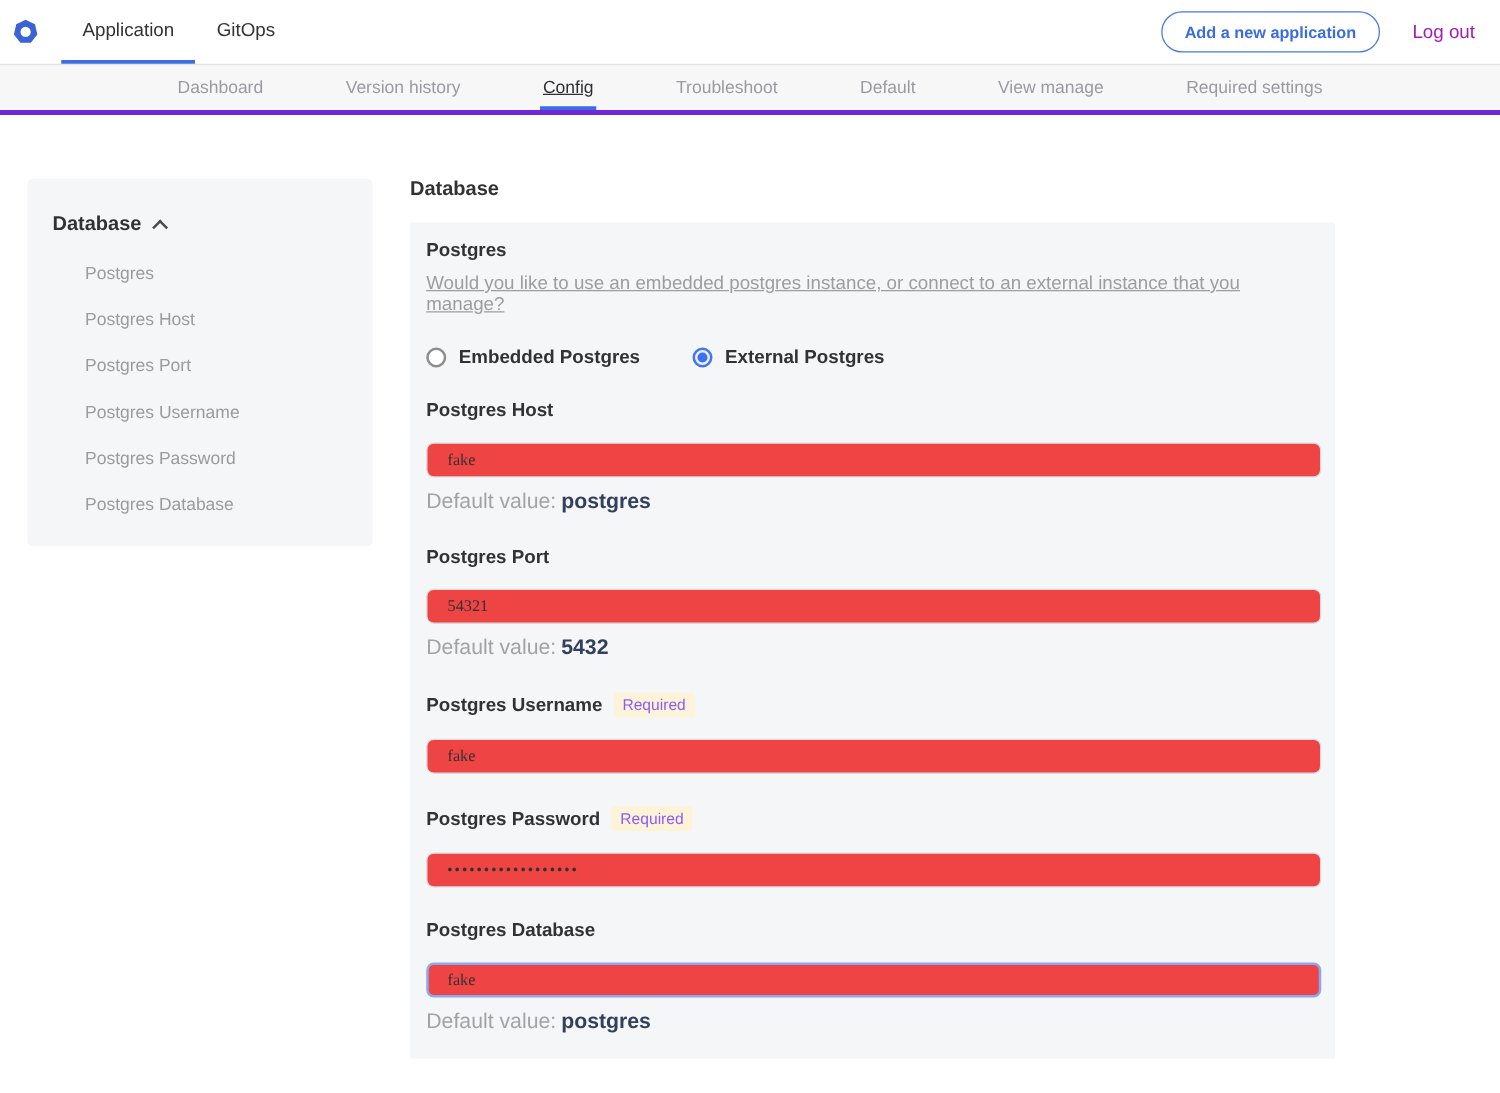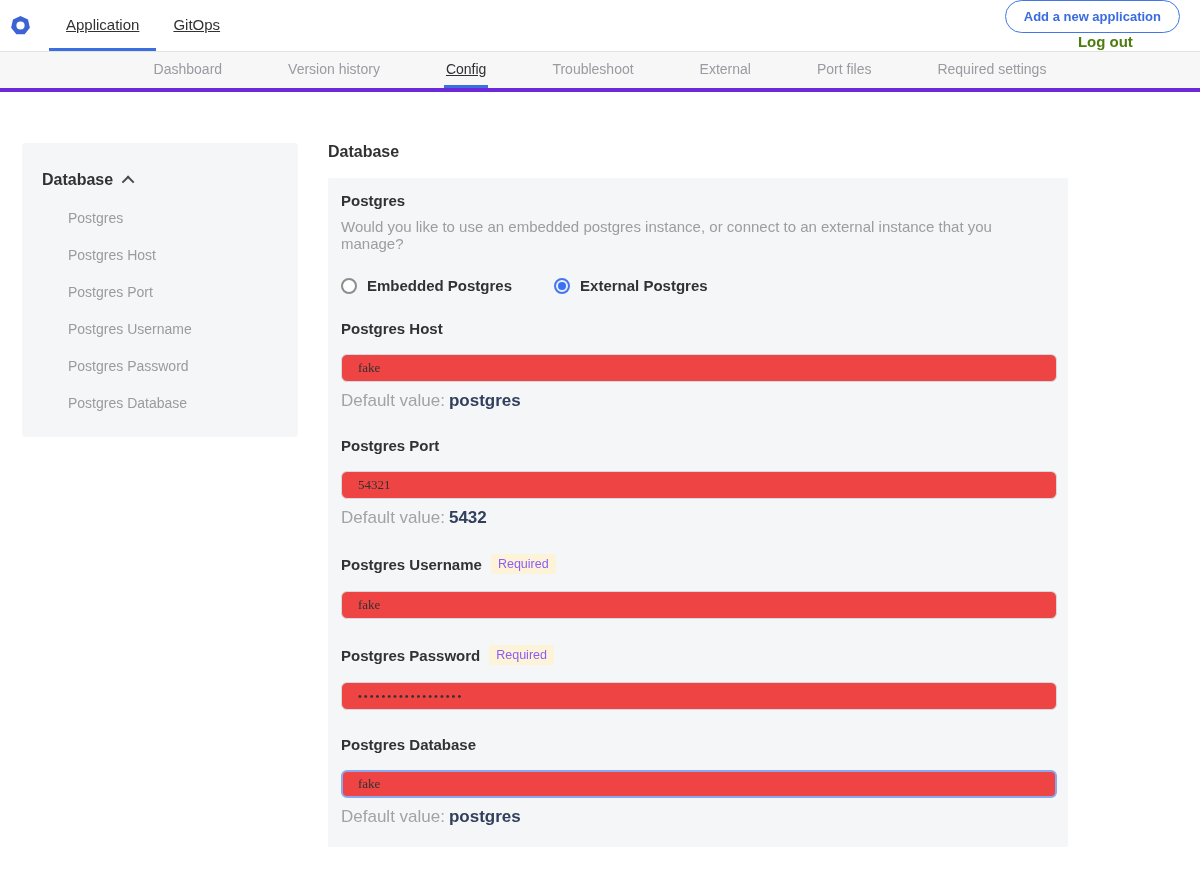--- a/index.html
+++ b/index.html
@@ -2,46 +2,46 @@
 <html><head>
 <meta charset="utf-8">
 <style>
   * { margin: 0; padding: 0; box-sizing: border-box; }
   html, body { width: 1200px; background: #ffffff; font-family: "Liberation Sans", sans-serif; color: #323232; }
   body { height: 874px; overflow: hidden; }
 
   
   .topbar { height: 52px; display: flex; align-items: stretch; border-bottom: 1px solid #e3e3e3; background: #fff; }
   .logo-wrap { display: flex; align-items: center; padding: 0 18px 0 10px; }
-  .top-tab { display: flex; align-items: center; padding: 2px 17px; font-size: 15px; color: #323232; cursor: pointer; border-bottom: 3px solid transparent; text-decoration: underline; }
+  .top-tab { display: flex; align-items: center; padding: 2px 17px; font-size: 15px; color: #323232; cursor: pointer; border-bottom: 3px solid transparent; }
   .top-tab.active { border-bottom-color: #3b6fe0; }
-  .topbar-right { margin-left: auto; display: flex; align-items: center; padding-right: 20px; flex-direction: column; }
+  .topbar-right { margin-left: auto; display: flex; align-items: center; padding-right: 20px; }
   .pill-btn { border: 1px solid #4377e8; color: #3a6ce0; background: #fff; border-radius: 17px; padding: 8px 18px; font-size: 13px; font-weight: bold; font-family: inherit; cursor: pointer; }
-  .logout { font-size: 15px; color: #4d7c0f; margin-left: 26px; cursor: pointer; font-weight: bold; }
+  .logout { font-size: 15px; color: #a21caf; margin-left: 26px; cursor: pointer; }
 
   
   .subnav { height: 40px; background: #f7f7f8; border-bottom: 4px solid #6d28d9; display: flex; justify-content: center; align-items: stretch; gap: 62px; }
   .sub-tab { display: flex; align-items: center; font-size: 14px; color: #9a9aa0; cursor: pointer; border-bottom: 3px solid transparent; padding: 0 2px; }
   .sub-tab.active { color: #2f2f33; font-weight: 500; border-bottom-color: #3b6fe0; text-decoration: underline; }
 
   
   .layout { display: flex; align-items: flex-start; margin-top: 51px; }
 
   .sidebar { margin-left: 22px; width: 276px; background: #f5f6f8; border-radius: 4px; padding: 28px 20px 26px 20px; }
   .sidebar-group-title { font-size: 16px; font-weight: bold; color: #323232; display: flex; align-items: center; cursor: pointer; }
   .chevron-up { width: 9px; height: 9px; border-left: 2px solid #4a4a4a; border-top: 2px solid #4a4a4a; transform: rotate(45deg) translateY(2px); margin-left: 12px; display: inline-block; }
   .sidebar-item { font-size: 14px; color: #9b9b9b; margin-top: 21px; padding-left: 26px; cursor: pointer; }
   .sidebar-item:first-of-type { margin-top: 20px; }
 
   
   .main { margin-left: 30px; width: 740px; }
   .section-title { font-size: 16px; font-weight: bold; color: #323232; margin-bottom: 17px; }
   .panel { background: #f5f6f8; border-radius: 2px; padding: 14px 12px 20px 13px; }
   .group-label { font-size: 15px; font-weight: bold; color: #323232; }
-  .help-text { font-size: 15px; color: #9d9d9d; margin-top: 9px; }
+  .help-text { font-size: 15px; color: #9d9d9d; margin-top: 9px; text-decoration: underline; }
 
   .radio-row { display: flex; align-items: center; margin-top: 25px; }
   .radio-opt { display: flex; align-items: center; margin-right: 42px; cursor: pointer; }
   .radio-circle { width: 16px; height: 16px; border-radius: 50%; border: 2px solid #8d8d8d; background: #fff; margin-right: 10px; flex: 0 0 auto; position: relative; }
   .radio-circle.checked { border-color: #4376f0; background: #e9effd; }
   .radio-circle.checked::after { content: ""; position: absolute; left: 2px; top: 2px; width: 8px; height: 8px; border-radius: 50%; background: #3d71ee; }
   .radio-label { font-size: 15px; font-weight: bold; color: #323232; }
 
   .field-label-row { display: flex; align-items: center; margin-top: 26px; }
   .field-label { font-size: 15px; font-weight: bold; color: #323232; }
@@ -83,24 +83,24 @@
   <div class="sub-tab">
       <span>Version history</span>
     </div>
   <div class="sub-tab active">
       <span>Config</span>
     </div>
   <div class="sub-tab">
       <span>Troubleshoot</span>
     </div>
   <div class="sub-tab">
-      <span>External</span>
+      <span>Default</span>
     </div>
   <div class="sub-tab">
-      <span>Port files</span>
+      <span>View manage</span>
     </div>
   <div class="sub-tab">
       <span>Required settings</span>
     </div>
 </nav>
 
 <div class="layout">
 
   <aside class="sidebar">
     <div class="sidebar-group-title">

